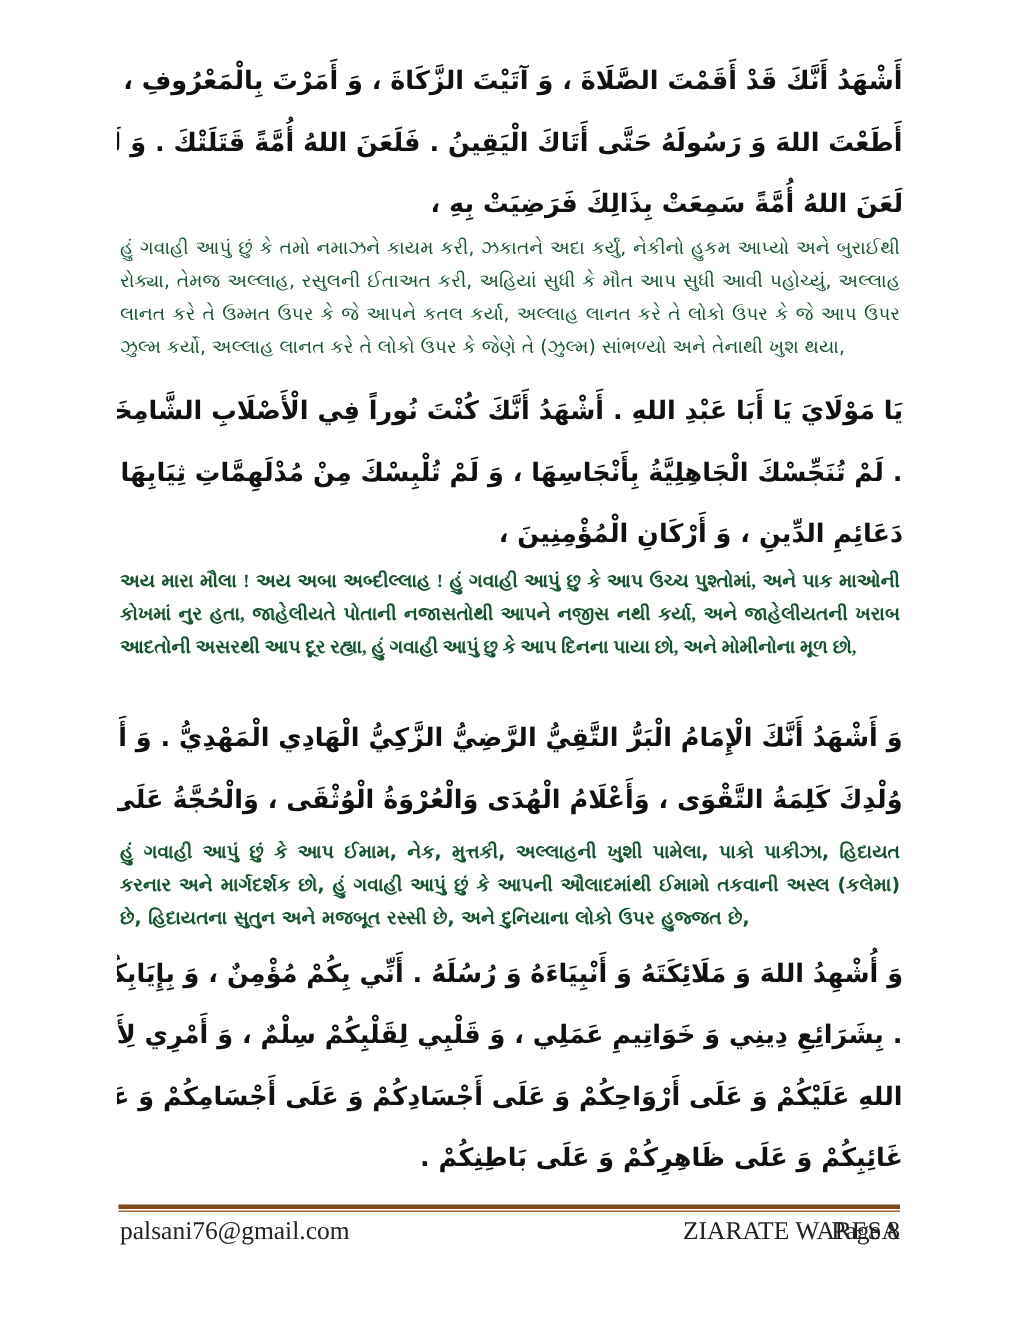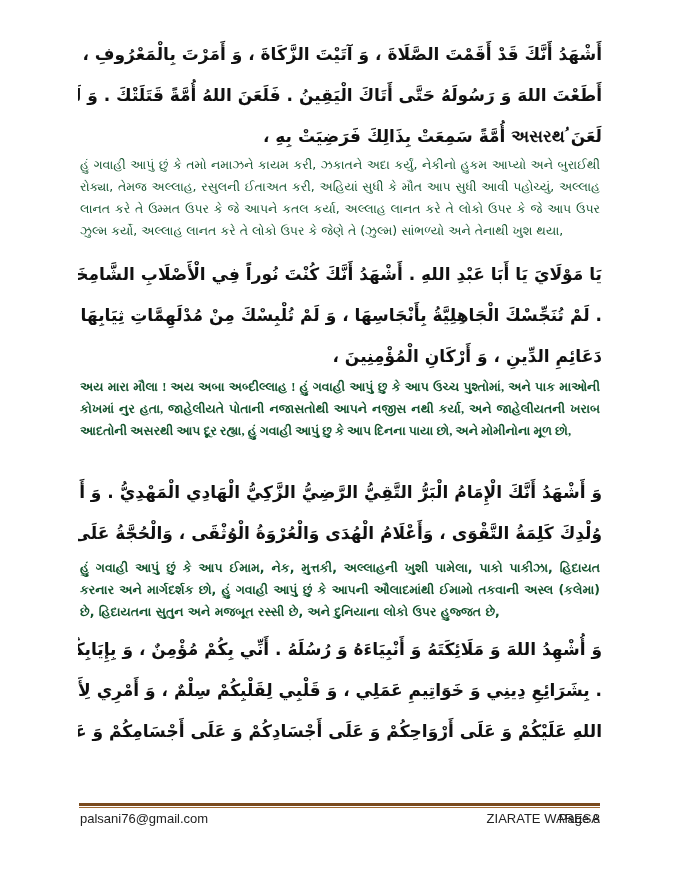--- a/index.html
+++ b/index.html
@@ -76,37 +76,37 @@
     top: 807px;
     height: 1px;
     background: #a06a34;
   }
   .footer {
     position: absolute;
     left: 80px;
     width: 520px;
     top: 811px;
     height: 16px;
-    font-family: Liberation Sans, sans-serif;
-    font-size: 13px;
+    font-family: Liberation Serif, serif;
+    font-size: 17px;
     color: #222222;
   }
   .footer .left { position: absolute; left: 0; top: 0; }
   .footer .center { position: absolute; left: 0; right: 0; top: 0; text-align: right; margin-left: 35px; }
   .footer .right { position: absolute; right: 0; top: 0; }
 </style>
 </head>
 <body>
 
 <div class="page">
 
   <div class="arabic" id="arabic-1">
     <span class="line">أَشْهَدُ أَنَّكَ قَدْ أَقَمْتَ الصَّلَاةَ ، وَ آتَيْتَ الزَّكَاةَ ، وَ أَمَرْتَ بِالْمَعْرُوفِ ، وَ نَهَيْتَ عَنِ الْمُنْكَرِ ، وَ</span>
     <span class="line">أَطَعْتَ اللهَ وَ رَسُولَهُ حَتَّى أَتَاكَ الْيَقِينُ . فَلَعَنَ اللهُ أُمَّةً قَتَلَتْكَ . وَ لَعَنَ اللهُ أُمَّةً ظَلَمَتْكَ . وَ</span>
-    <span class="line">لَعَنَ અસરથُ أُمَّةً سَمِعَتْ بِذَالِكَ فَرَضِيَتْ بِهِ ،</span>
+    <span class="line">لَعَنَ اللهُ أُمَّةً سَمِعَتْ بِذَالِكَ فَرَضِيَتْ بِهِ ،</span>
   </div>
 
   <div class="gujarati" id="gujarati-1"> હું ગવાહી આપું છું કે તમો નમાઝને કાયમ કરી, ઝકાતને અદા કર્યું, નેકીનો હુકમ આપ્યો અને બુરાઈથી રોક્યા, તેમજ અલ્લાહ, રસુલની ઈતાઅત કરી, અહિયાં સુધી કે મૌત આપ સુધી આવી પહોચ્યું, અલ્લાહ લાનત કરે તે ઉમ્મત ઉપર કે જે આપને કતલ કર્યા, અલ્લાહ લાનત કરે તે લોકો ઉપર કે જે આપ ઉપર ઝુલ્મ કર્યો, અલ્લાહ લાનત કરે તે લોકો ઉપર કે જેણે તે (ઝુલ્મ)  સાંભળ્યો અને તેનાથી ખુશ થયા,</div>
 
   <div class="arabic" id="arabic-2">
     <span class="line">يَا مَوْلَايَ يَا أَبَا عَبْدِ اللهِ . أَشْهَدُ أَنَّكَ كُنْتَ نُوراً فِي الْأَصْلَابِ الشَّامِخَةِ . وَ الْأَرْحَامِ الْمُطَهَّرَةِ</span>
     <span class="line">. لَمْ تُنَجِّسْكَ الْجَاهِلِيَّةُ بِأَنْجَاسِهَا ، وَ لَمْ تُلْبِسْكَ مِنْ مُدْلَهِمَّاتِ ثِيَابِهَا ، وَ أَشْهَدُ أَنَّكَ مِنْ</span>
     <span class="line">دَعَائِمِ الدِّينِ ، وَ أَرْكَانِ الْمُؤْمِنِينَ ،</span>
   </div>
 
@@ -116,20 +116,21 @@
     <span class="line">وَ أَشْهَدُ أَنَّكَ الْإِمَامُ الْبَرُّ التَّقِيُّ الرَّضِيُّ الزَّكِيُّ الْهَادِي الْمَهْدِيُّ . وَ أَشْهَدُ أَنَّ الْأَئِمَّةَ مِنْ</span>
     <span class="line">وُلْدِكَ كَلِمَةُ التَّقْوَى ، وَأَعْلَامُ الْهُدَى وَالْعُرْوَةُ الْوُثْقَى ، وَالْحُجَّةُ عَلَى أَهْلِ الدُّنْيَا .</span>
   </div>
 
   <div class="gujarati bold" id="gujarati-3">હું ગવાહી આપું છું કે આપ ઈમામ, નેક, મુત્તકી, અલ્લાહની ખુશી પામેલા, પાકો પાકીઝા, હિદાયત કરનાર અને માર્ગદર્શક છો, હું ગવાહી આપું છું કે આપની ઔલાદમાંથી ઈમામો તકવાની અસ્લ (કલેમા) છે, હિદાયતના સુતુન અને મજબૂત રસ્સી છે, અને દુનિયાના લોકો ઉપર હુજ્જત છે,</div>
 
   <div class="arabic" id="arabic-4">
     <span class="line">وَ أُشْهِدُ اللهَ وَ مَلَائِكَتَهُ وَ أَنْبِيَاءَهُ وَ رُسُلَهُ . أَنِّي بِكُمْ مُؤْمِنٌ ، وَ بِإِيَابِكُمْ [بِآيَاتِكُمْ] مُوقِنٌ</span>
     <span class="line">. بِشَرَائِعِ دِينِي وَ خَوَاتِيمِ عَمَلِي ، وَ قَلْبِي لِقَلْبِكُمْ سِلْمٌ ، وَ أَمْرِي لِأَمْرِكُمْ مُتَّبِعٌ . صَلَوَاتُ</span>
     <span class="line">اللهِ عَلَيْكُمْ وَ عَلَى أَرْوَاحِكُمْ وَ عَلَى أَجْسَادِكُمْ وَ عَلَى أَجْسَامِكُمْ وَ عَلَى شَاهِدِكُمْ وَ عَلَى</span>
+    <span class="line">غَائِبِكُمْ وَ عَلَى ظَاهِرِكُمْ وَ عَلَى بَاطِنِكُمْ .</span>
   </div>
 
   <div class="footer-rule-thick"></div>
   <div class="footer-rule-thin"></div>
 
   <div class="footer">
     <span class="left">palsani76@gmail.com</span>
     <span class="center">ZIARATE WARESA</span>
     <span class="right">Page 8</span>
   </div>

